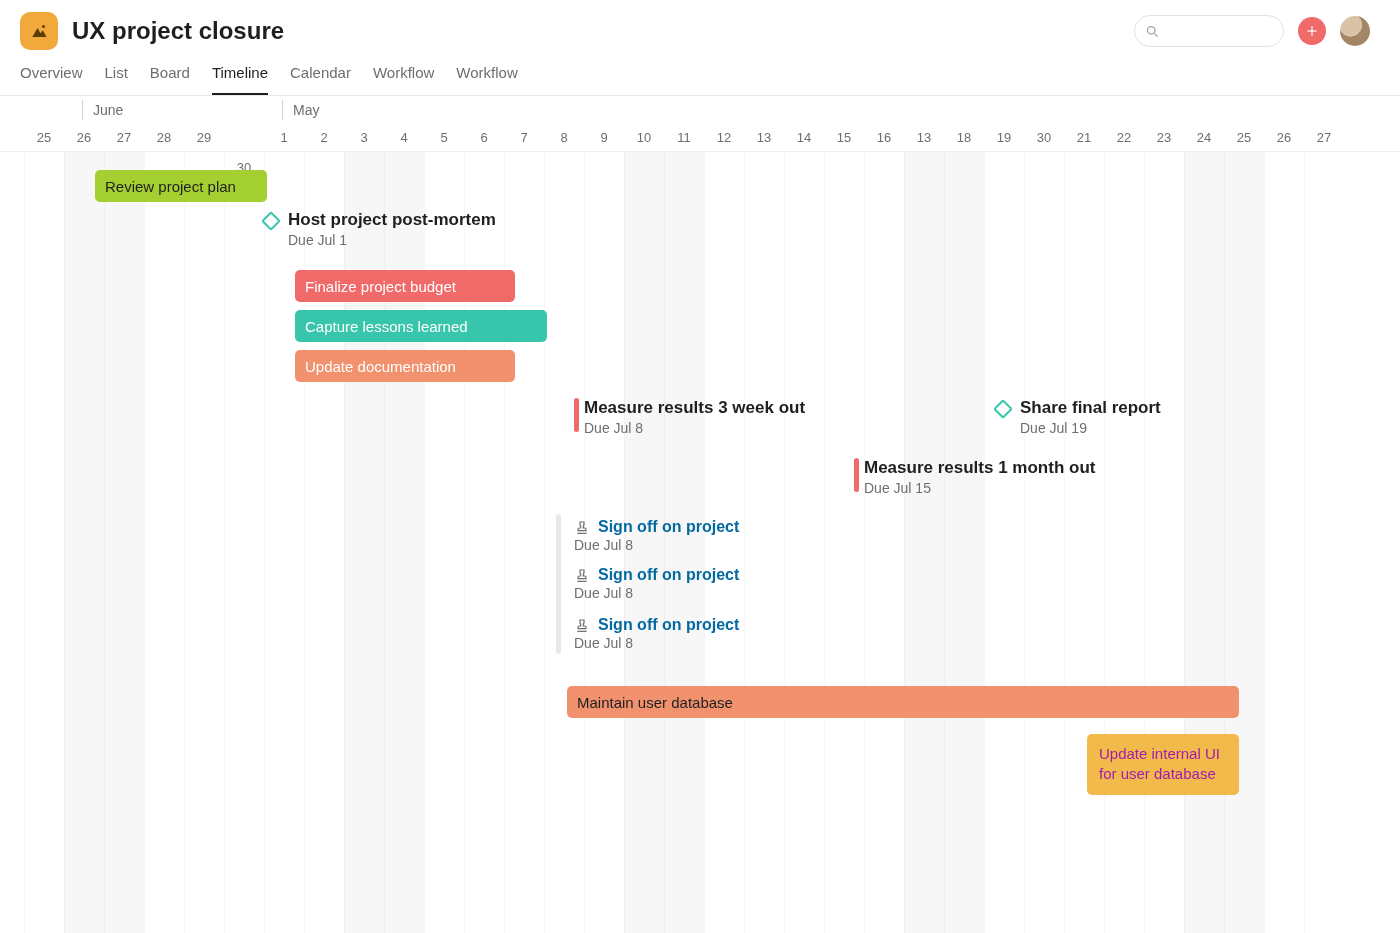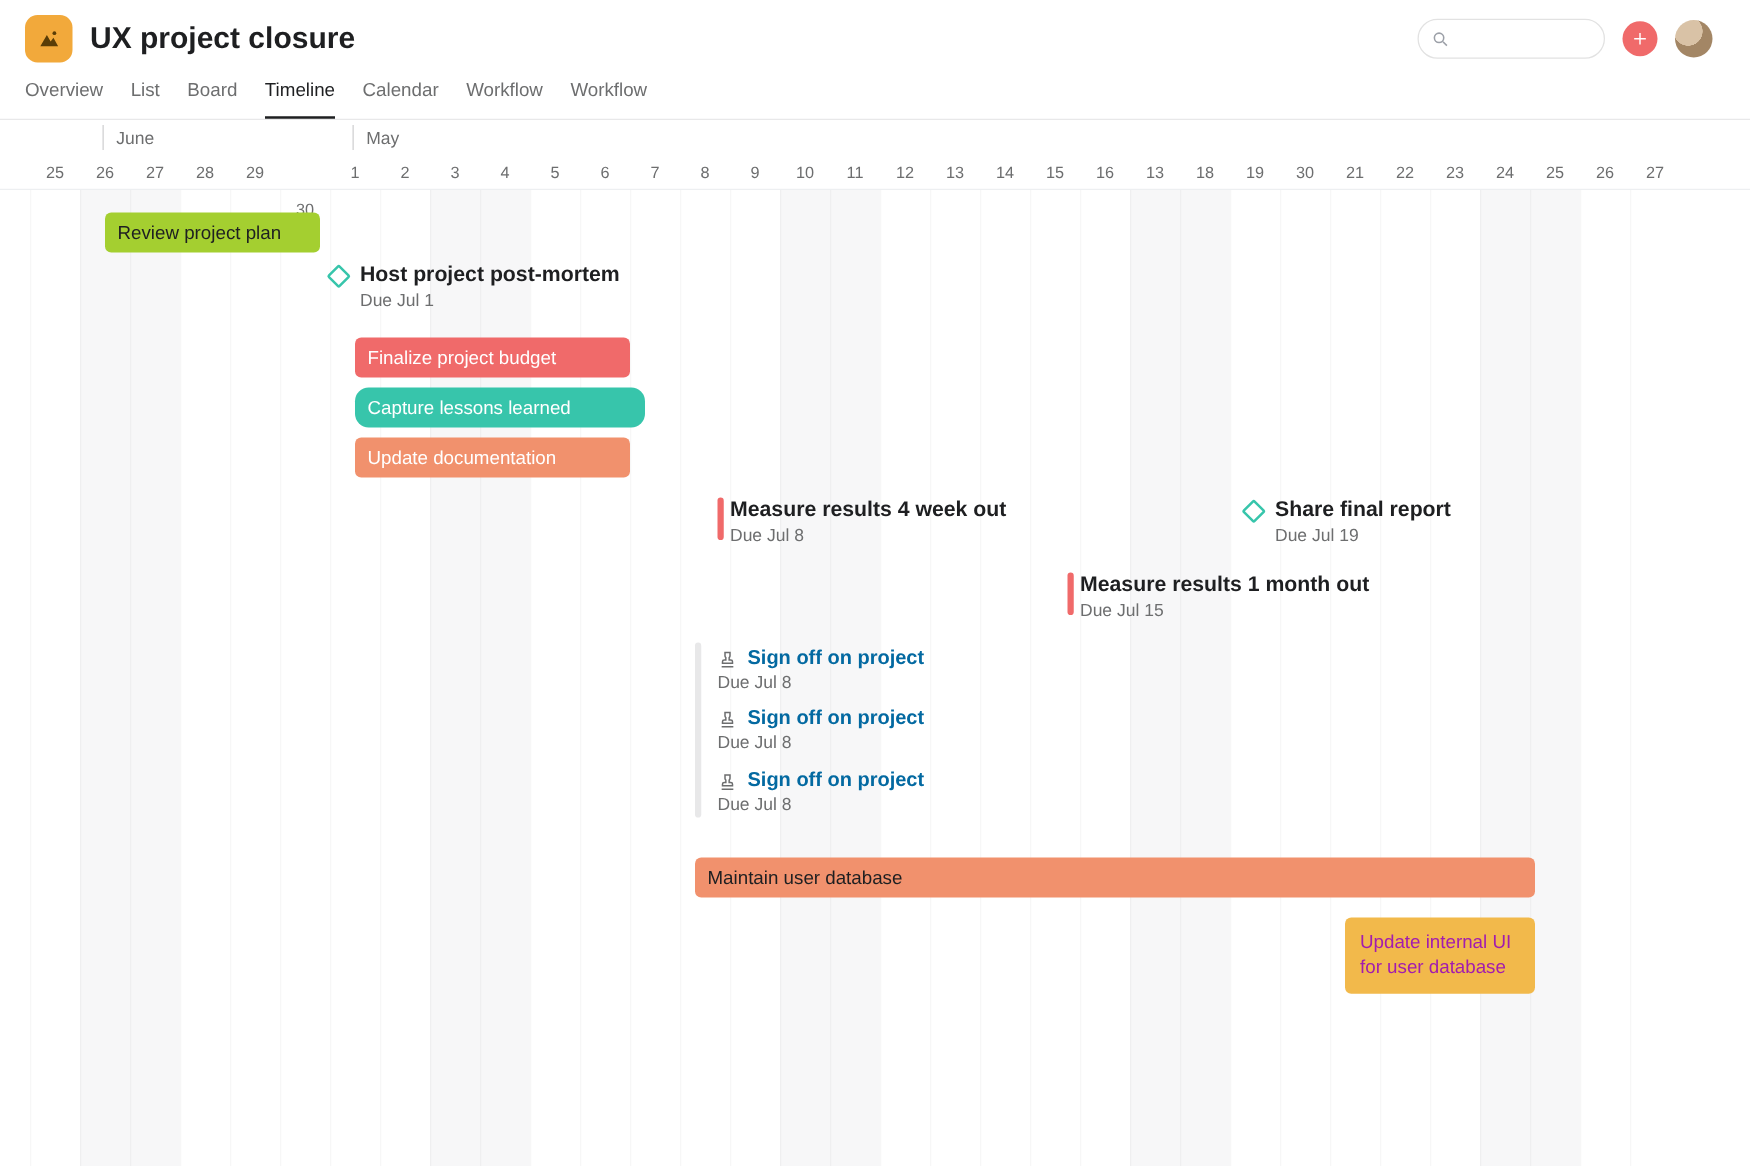--- a/index.html
+++ b/index.html
@@ -137,20 +137,21 @@
   .task-bar {
     position:absolute;
     height:32px;
     border-radius:5px;
     display:flex;align-items:center;
     padding:0 10px;
     font-size:15px;
     color:#1e1f21;
     white-space:nowrap;
     cursor:pointer;
+    margin-left:11px;
   }
   .green  { background:#a4cf30; }
   .red    { background:#f06a6a; color:#fff; }
   .teal   { background:#37c5ab; color:#fff; }
   .orange { background:#f1916d; color:#fff; }
   .orangewide { background:#f1916d; color:#1e1f21; }
   .amber  { background:#f2b94b; color:#a21caf; white-space:normal; line-height:1.35; padding:10px 12px; height:auto;}
 
   
   .milestone {
@@ -305,25 +306,25 @@
       <div class="col vline" style="left: 1304px;"></div>
     </div>
   <div class="tasks" id="tasks">
       <div class="task-bar green" style="left: 84px; width: 172px; top: 18px;">Review project plan</div>
       <div class="milestone" style="left: 288px; top: 58px;">
         <div class="diamond"></div>
         <div class="milestone-title">Host project post-mortem</div>
         <div class="milestone-sub">Due Jul 1</div>
       </div>
       <div class="task-bar red" style="left: 284px; width: 220px; top: 118px;">Finalize project budget</div>
-      <div class="task-bar teal" style="left: 284px; width: 232px; top: 158px; border-radius: 11px;">Capture lessons learned</div>
+      <div class="task-bar teal" style="left: 284px; width: 252px; top: 158px;">Capture lessons learned</div>
       <div class="task-bar orange" style="left: 284px; width: 220px; top: 198px;">Update documentation</div>
       <div class="milestone" style="left: 584px; top: 246px;">
         <div class="redbar"></div>
-        <div class="milestone-title">Measure results 4 week out</div>
+        <div class="milestone-title">Measure results 3 week out</div>
         <div class="milestone-sub">Due Jul 8</div>
       </div>
       <div class="milestone" style="left: 1020px; top: 246px;">
         <div class="diamond"></div>
         <div class="milestone-title">Share final report</div>
         <div class="milestone-sub">Due Jul 19</div>
       </div>
       <div class="milestone" style="left: 864px; top: 306px;">
         <div class="redbar"></div>
         <div class="milestone-title">Measure results 1 month out</div>

